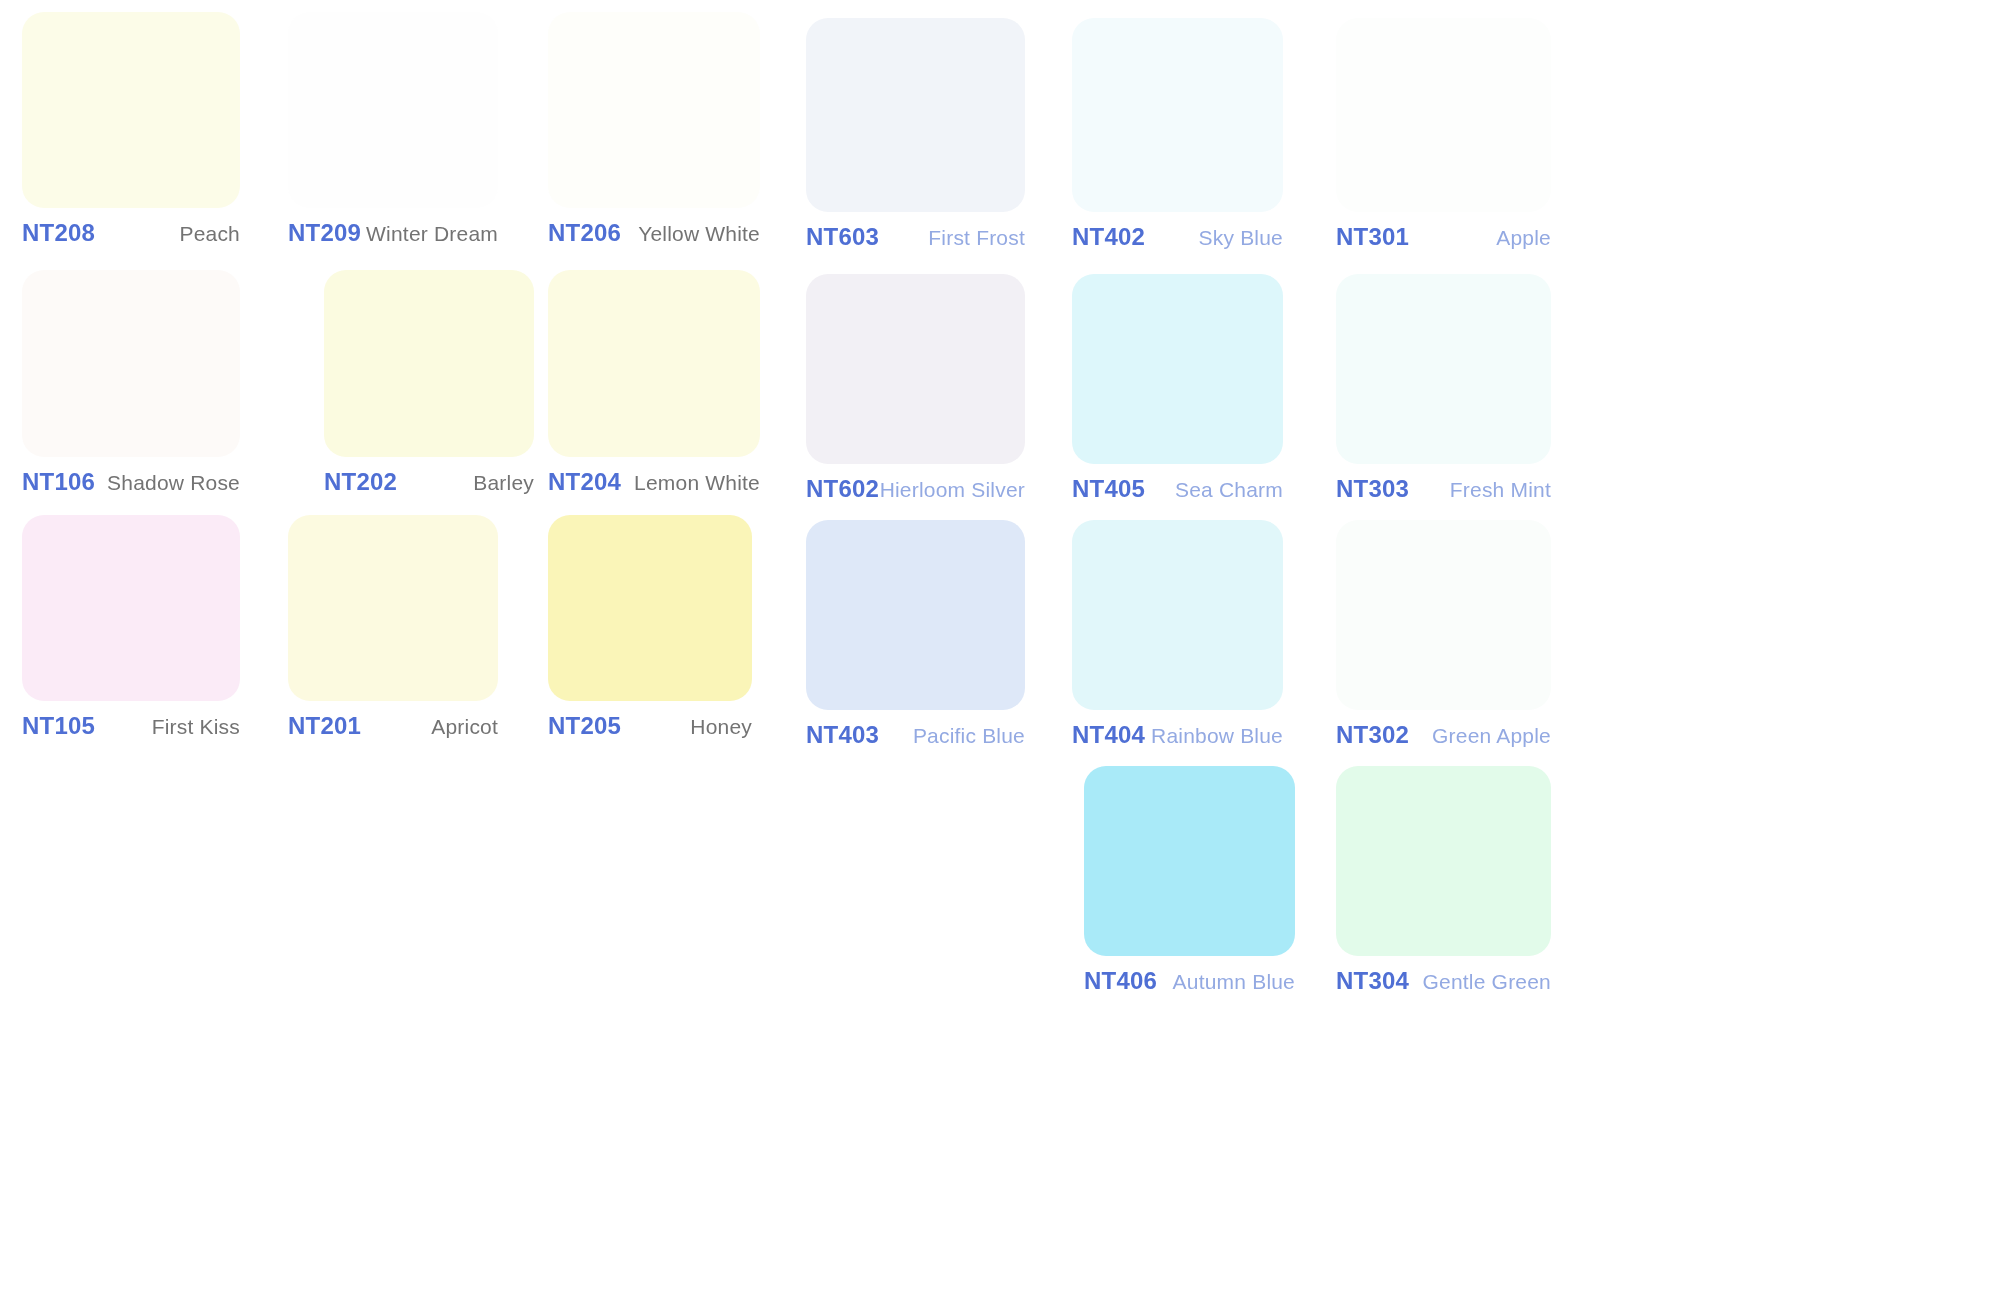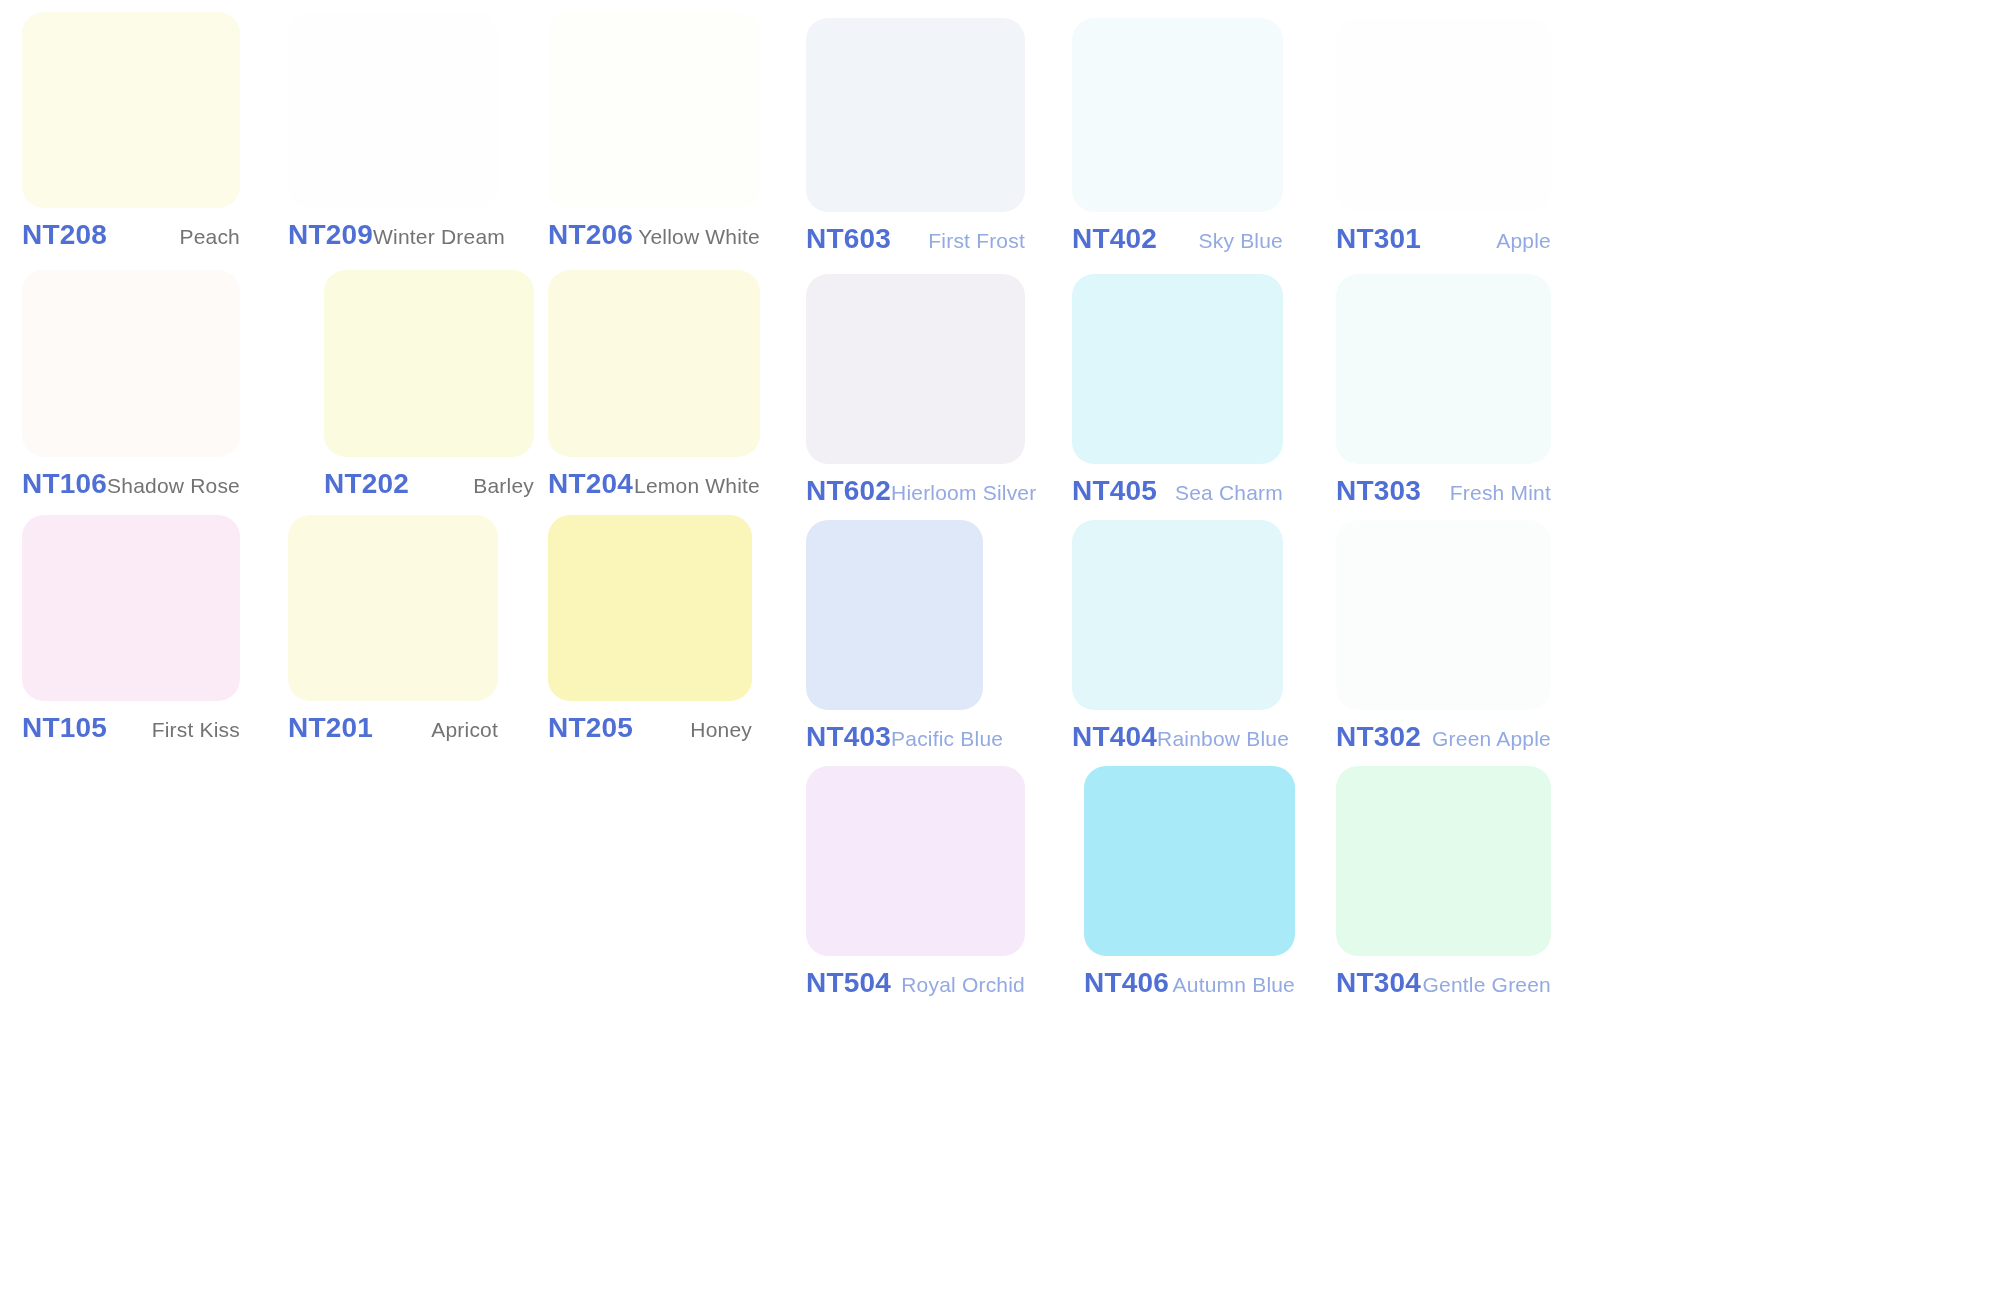--- a/index.html
+++ b/index.html
@@ -47,21 +47,21 @@
     display: flex;
     justify-content: space-between;
     align-items: baseline;
     width: 100%;
     box-sizing: border-box;
     padding-top: 11px;
   }
 
   .swatch-code {
     font-weight: bold;
-    font-size: 28px;
+    font-size: 24px;
     color: #4f6fd4;
     letter-spacing: 0.2px;
     white-space: nowrap;
   }
 
   .swatch-name {
     font-weight: normal;
     font-size: 21px;
     color: #737373;
     letter-spacing: 0.2px;
@@ -177,48 +177,41 @@
           <span class="swatch-name">Sea Charm</span>
         </div>
       </div>
       <div class="swatch-cell" style="left: 336px; top: 274px; width: 215px;">
         <div class="swatch-chip" style="height: 190px; background: rgb(243, 252, 251);"></div>
         <div class="swatch-label-row">
           <span class="swatch-code">NT303</span>
           <span class="swatch-name">Fresh Mint</span>
         </div>
       </div>
-      <div class="swatch-cell" style="left: -194px; top: 520px; width: 177px;">
+      <div class="swatch-cell" style="left: -194px; top: 520px; width: 219px;">
         <div class="swatch-chip" style="height: 190px; background: rgb(222, 232, 248);"></div>
         <div class="swatch-label-row">
           <span class="swatch-code">NT403</span>
           <span class="swatch-name">Pacific Blue</span>
         </div>
       </div>
       <div class="swatch-cell" style="left: 72px; top: 520px; width: 211px;">
         <div class="swatch-chip" style="height: 190px; background: rgb(225, 247, 250);"></div>
         <div class="swatch-label-row">
           <span class="swatch-code">NT404</span>
           <span class="swatch-name">Rainbow Blue</span>
         </div>
       </div>
       <div class="swatch-cell" style="left: 336px; top: 520px; width: 215px;">
         <div class="swatch-chip" style="height: 190px; background: rgb(250, 253, 251);"></div>
         <div class="swatch-label-row">
           <span class="swatch-code">NT302</span>
           <span class="swatch-name">Green Apple</span>
         </div>
       </div>
-      <div class="swatch-cell" style="left: -194px; top: 766px; width: 219px;">
-        <div class="swatch-chip" style="height: 190px; background: rgb(245, 233, 250);"></div>
-        <div class="swatch-label-row">
-          <span class="swatch-code">NT504</span>
-          <span class="swatch-name">Royal Orchid</span>
-        </div>
-      </div>
       <div class="swatch-cell" style="left: 84px; top: 766px; width: 211px;">
         <div class="swatch-chip" style="height: 190px; background: rgb(169, 234, 248);"></div>
         <div class="swatch-label-row">
           <span class="swatch-code">NT406</span>
           <span class="swatch-name">Autumn Blue</span>
         </div>
       </div>
       <div class="swatch-cell" style="left: 336px; top: 766px; width: 215px;">
         <div class="swatch-chip" style="height: 190px; background: rgb(226, 251, 234);"></div>
         <div class="swatch-label-row">

